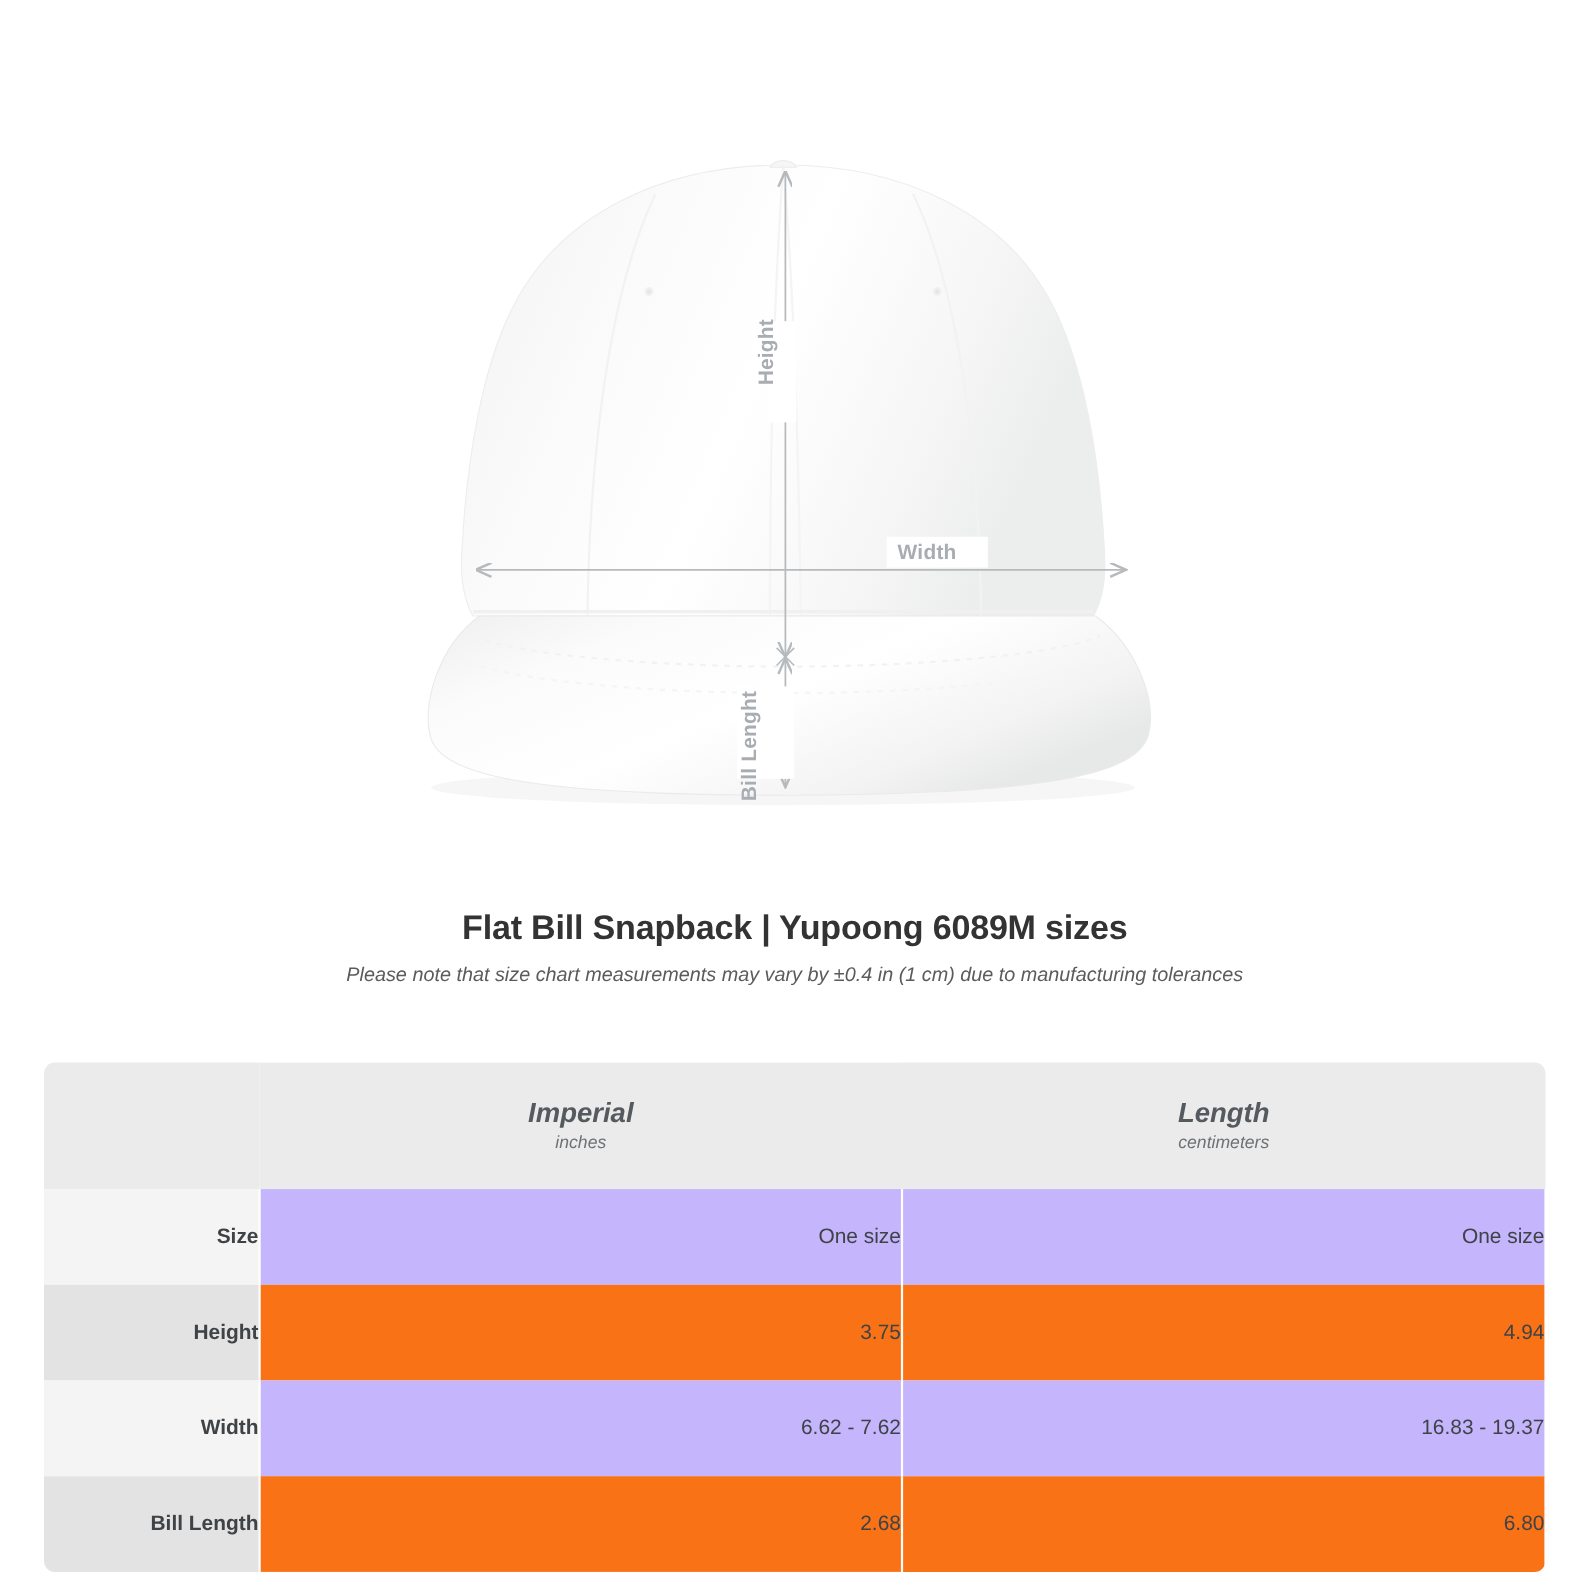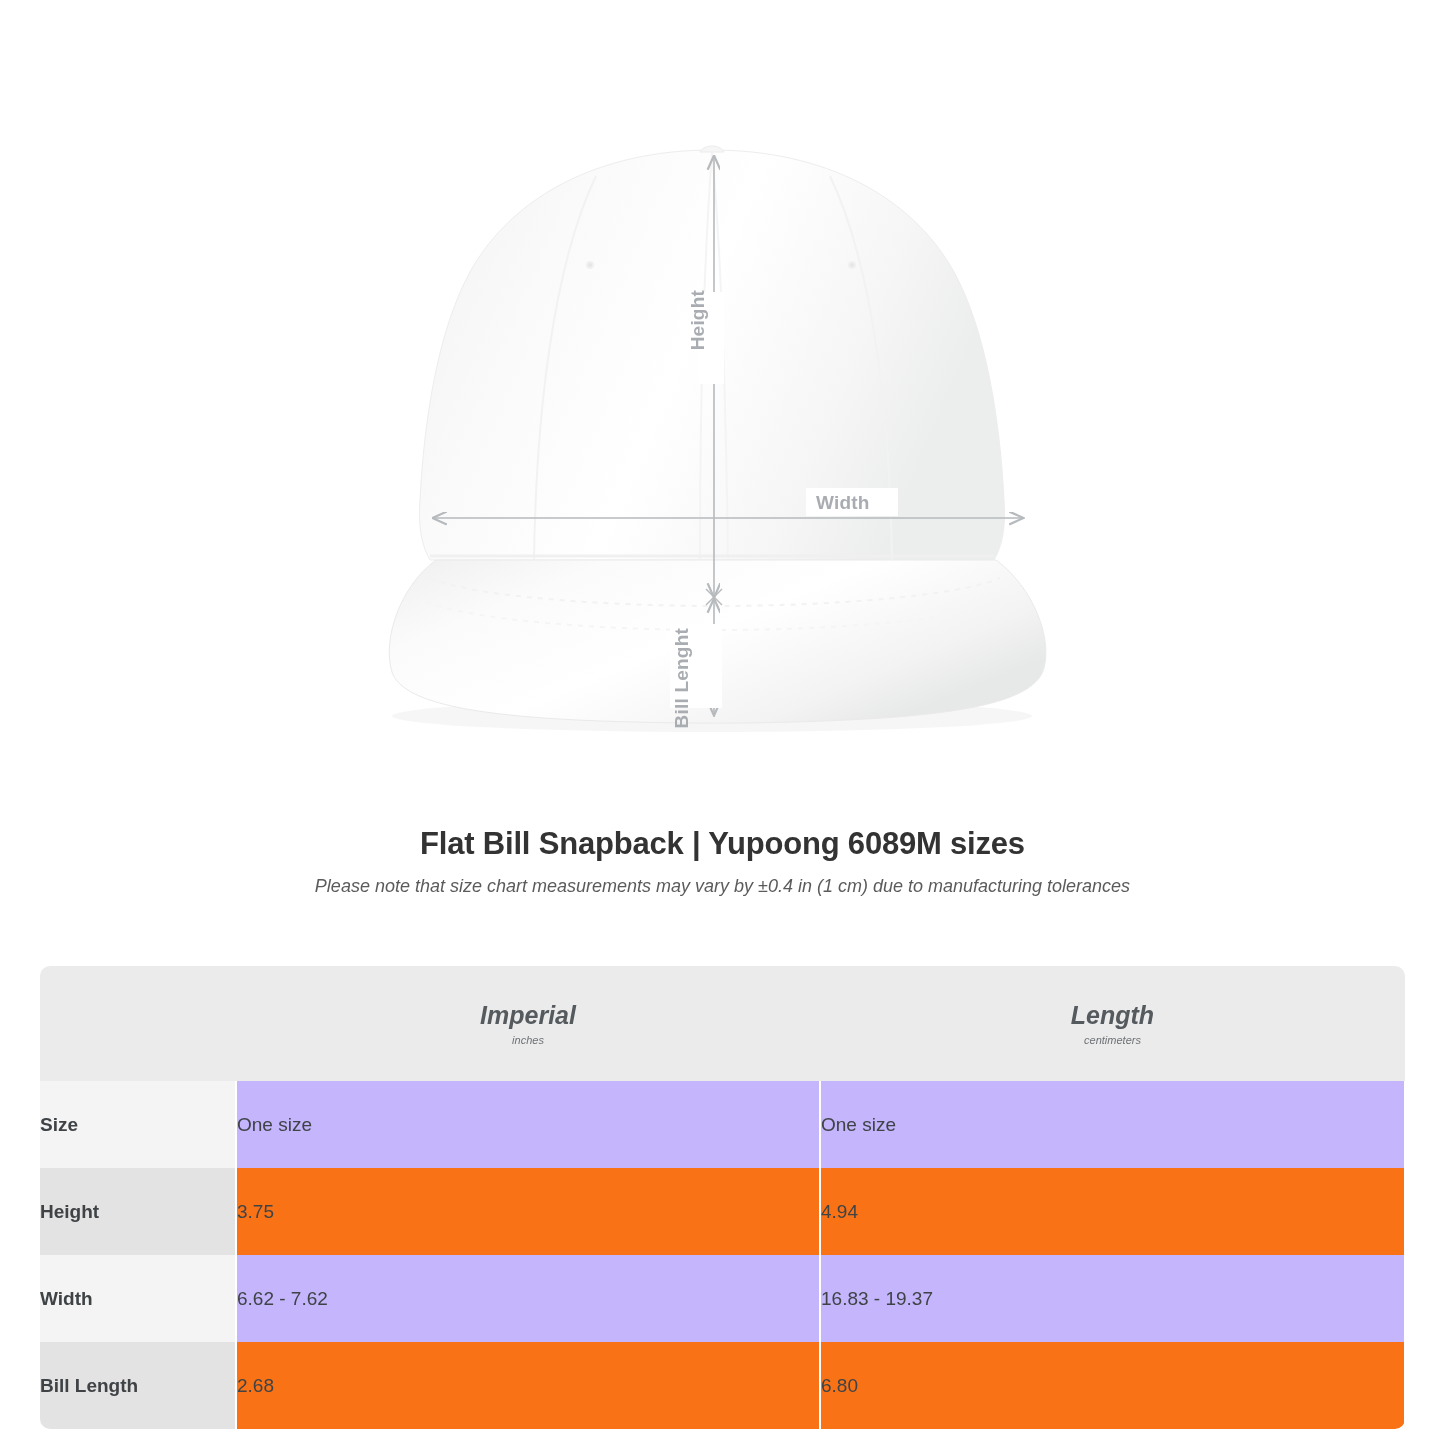--- a/index.html
+++ b/index.html
@@ -122,29 +122,29 @@
     border-top-right-radius: 10px;
   }
   .unit-title {
     font-size: 25px;
     font-weight: bold;
     font-style: italic;
     color: #555a5e;
     line-height: 1.15;
   }
   .unit-sub {
-    font-size: 11px;
+    font-size: 16px;
     font-style: italic;
     color: #6d7276;
     margin-top: 4px;
   }
 
   .data-row td {
     height: 87px;
-    text-align: left;
+    text-align: right;
     vertical-align: middle;
     font-size: 19px;
     color: #3f4346;
     border-left: 2px solid #ffffff;
     border-right: 2px solid #ffffff;
   }
   .data-row td.rowlabel {
     font-weight: bold;
     color: #3f4346;
     border-left: none;

